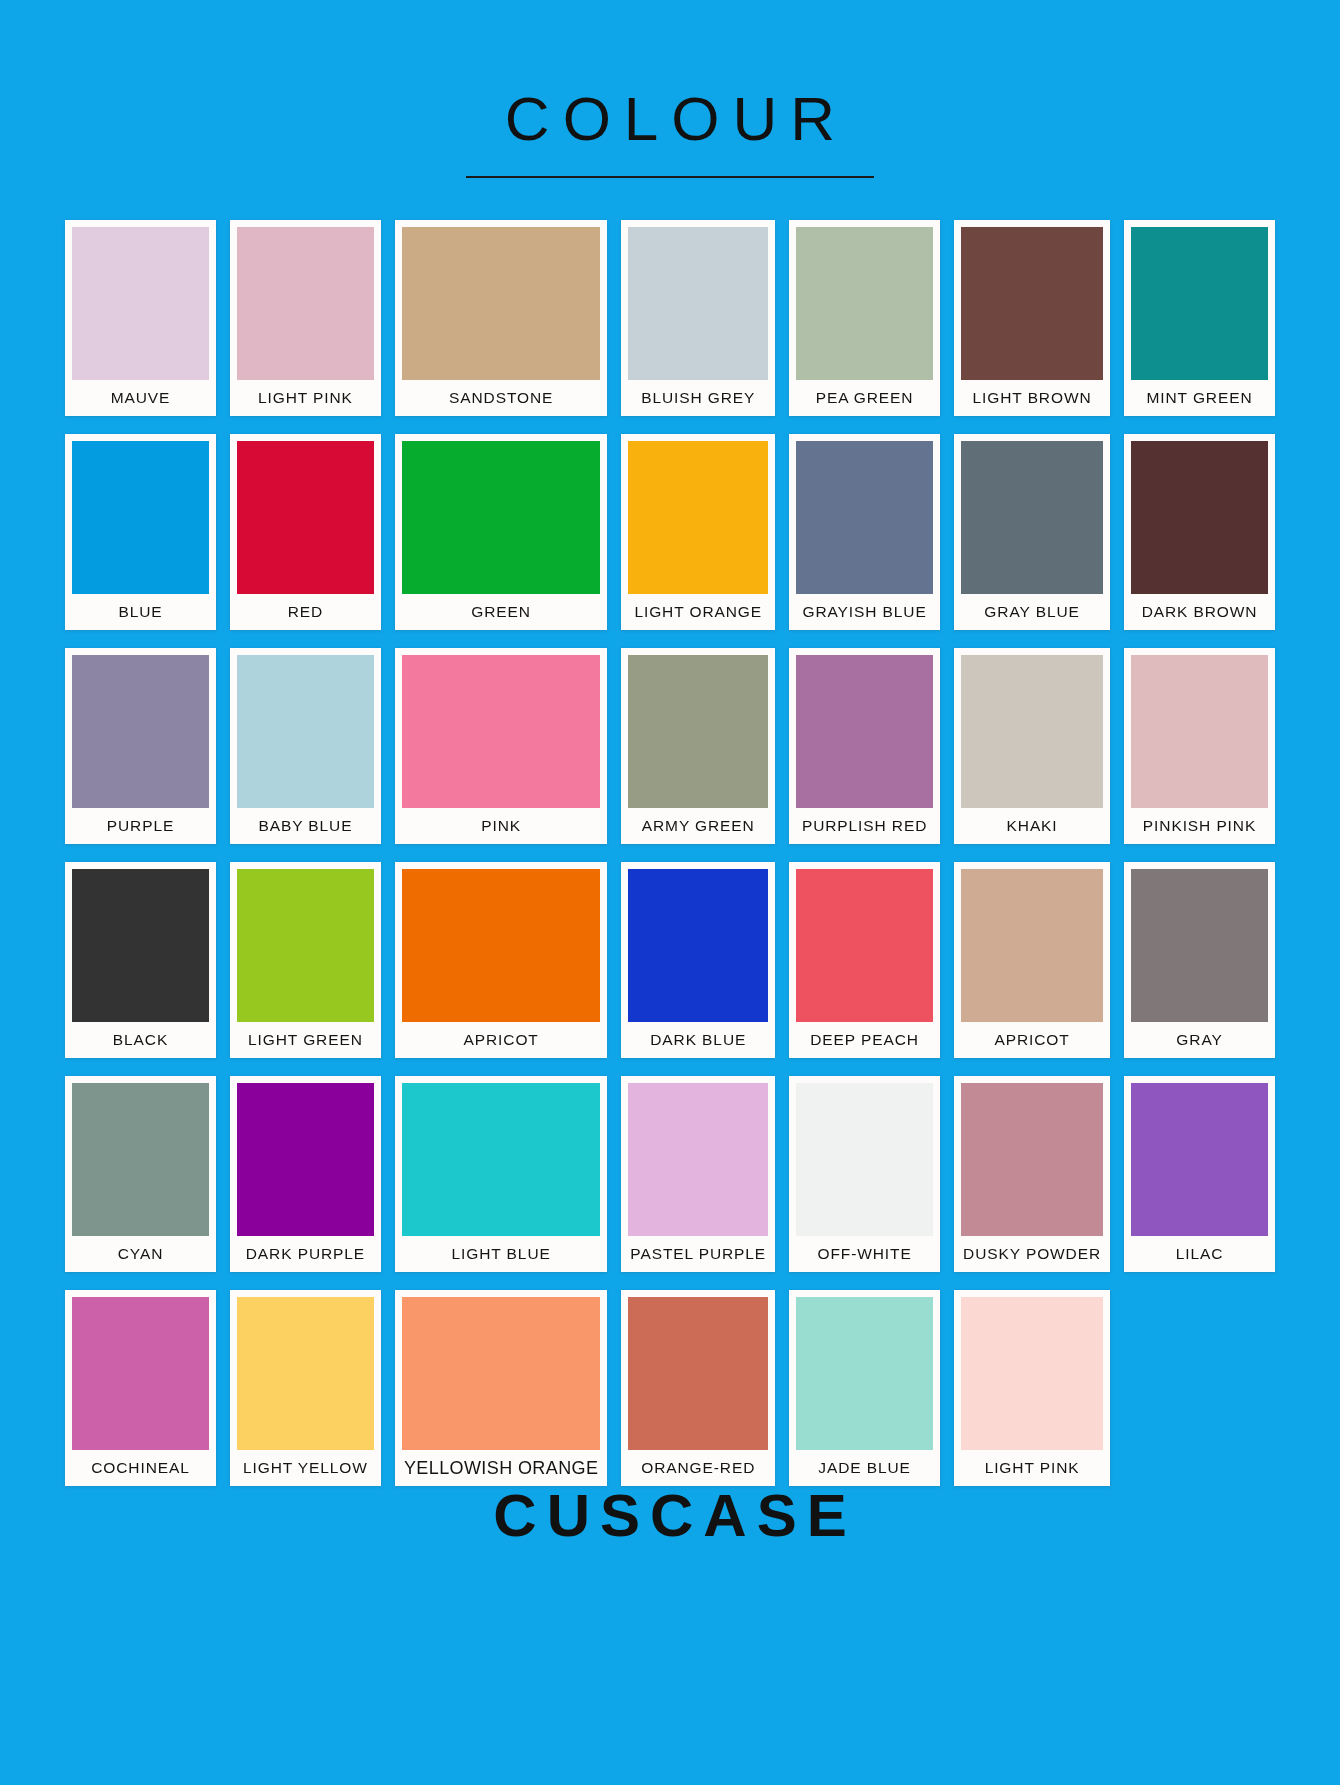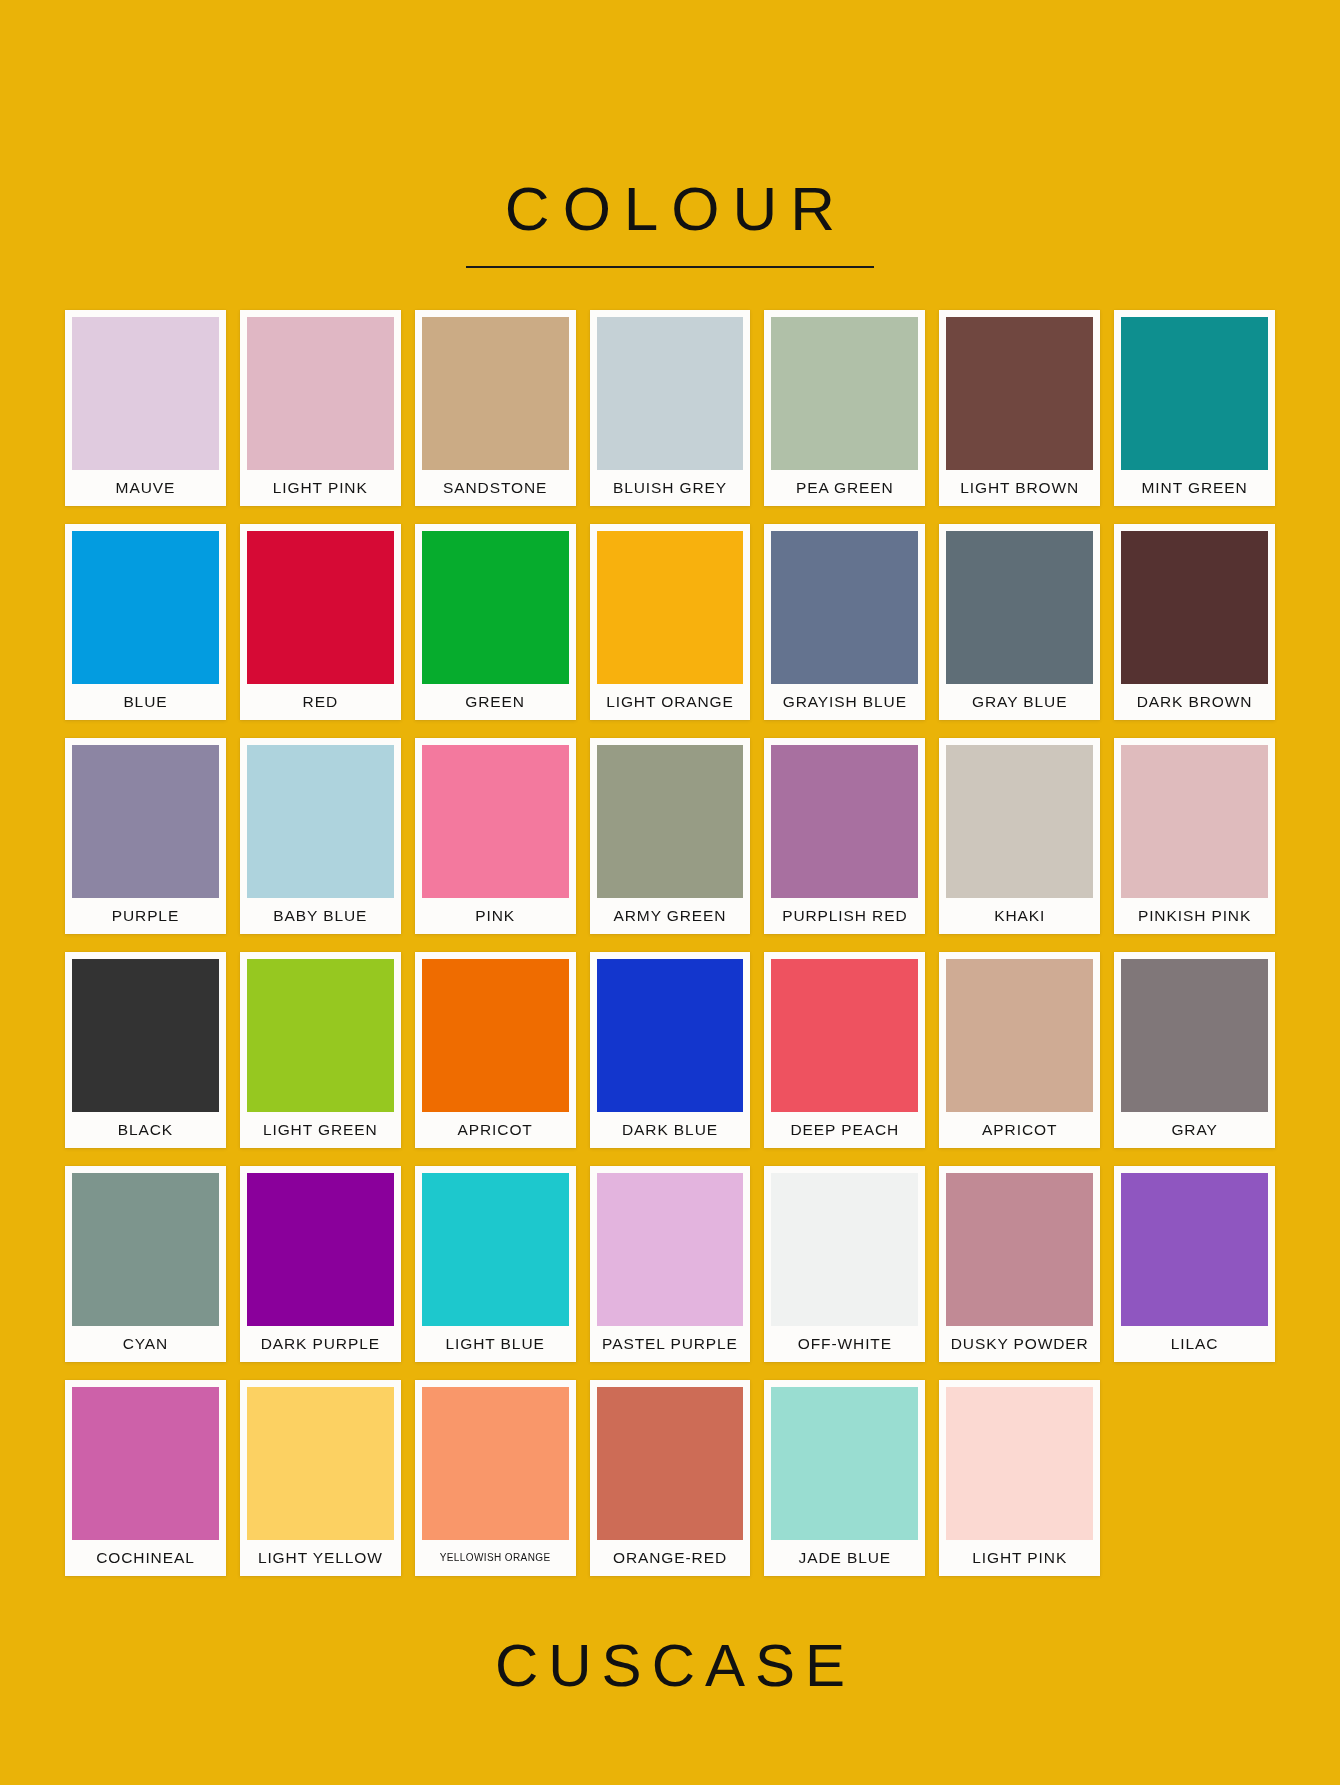--- a/index.html
+++ b/index.html
@@ -13,25 +13,24 @@
     background: #f6f1ec;
     font-family: "Liberation Sans", sans-serif;
     color: #1a1a1a;
     overflow: hidden;
   }
 
   .page {
     width: 1340px;
     height: 1785px;
     position: relative;
-    background: #eab308;
+    background: #0ea5e9;
     display: flex;
     flex-direction: column;
     align-items: center;
-    justify-content: center;
   }
 
   
   .title-block {
     margin-top: 88px;
     display: flex;
     flex-direction: column;
     align-items: center;
   }
 
@@ -85,30 +84,29 @@
     text-align: center;
     font-family: "Liberation Sans", sans-serif;
     font-size: 15.5px;
     letter-spacing: 0.9px;
     color: #141414;
     white-space: nowrap;
     padding: 0 2px;
   }
 
   .swatch-label.small {
-    font-size: 10px;
+    font-size: 18px;
     letter-spacing: 0.4px;
   }
 
   
   .brand-footer {
-    margin-top: 60px;
     font-family: "Liberation Sans", sans-serif;
     font-size: 60px;
-    font-weight: 400;
+    font-weight: 700;
     letter-spacing: 10px;
     text-indent: 10px;
     color: #111111;
     line-height: 1;
   }
 </style>
 </head>
 <body>
 
 <div class="page">

